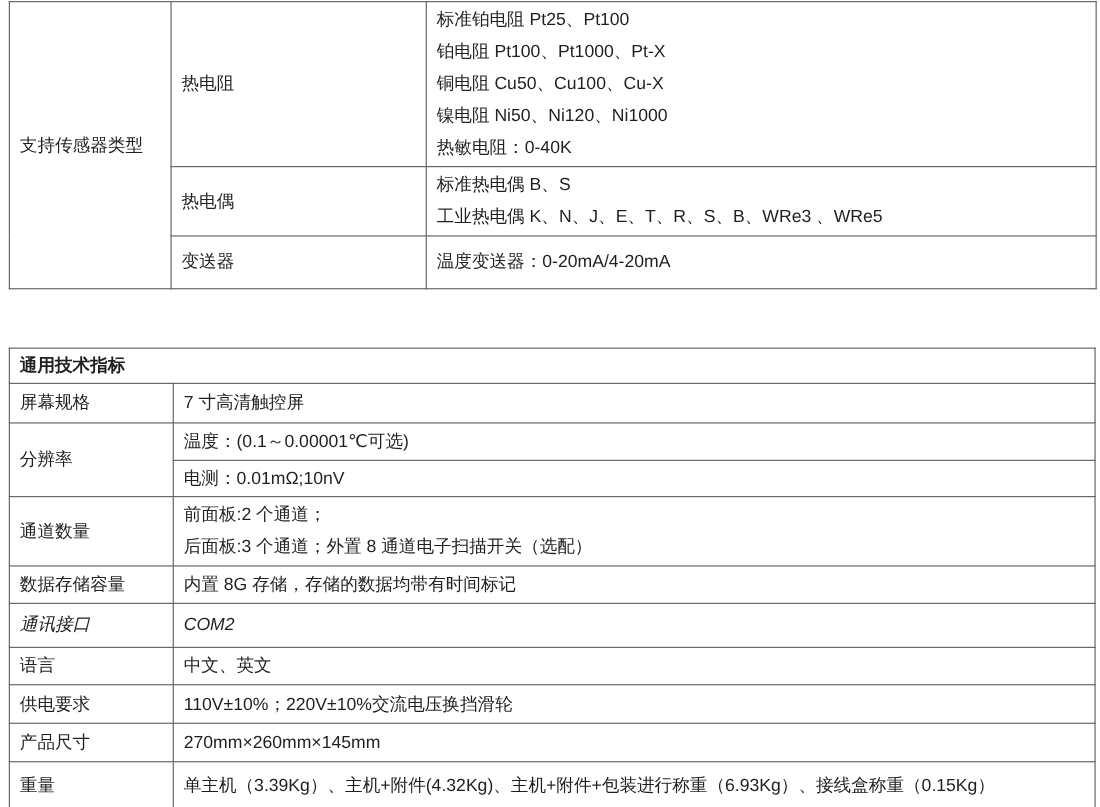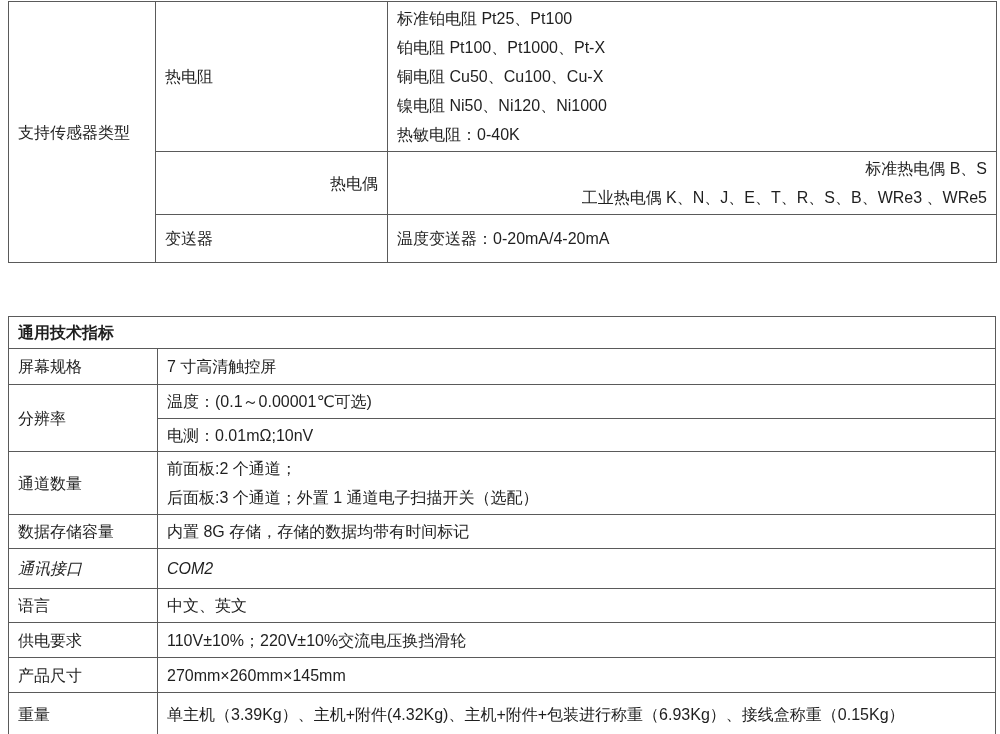--- a/index.html
+++ b/index.html
@@ -38,21 +38,21 @@
     left:8px;top:316px;width:988px;
     border:1.5px solid var(--border-color);
   }
   .spec-table td{line-height:17px;padding:2px 9px;}
   .spec-title{
     font-weight:bold;
     height:32px;
   }
   .val-line{display:block;}
   .h-row1{height:146px;}
-  .h-row2{height:60px;text-align:right;}
+  .h-row2{height:60px;}
   .h-row3{height:48px;}
   .h-screen{height:36px;}
   .h-res1{height:34px;}
   .h-res2{height:33px;}
   .h-channels{height:60px;}
   .h-channels td{line-height:29px;}
   .h-storage{height:34px;}
   .h-comm{height:40px;font-style:italic;}
   .h-lang{height:34px;}
   .h-power{height:35px;padding-left:36px;}
@@ -113,21 +113,21 @@
       <td rowspan="2">分辨率</td>
       <td>温度：(0.1～0.00001℃可选)</td>
     </tr>
     <tr class="h-res2">
       <td>电测：0.01mΩ;10nV</td>
     </tr>
     <tr class="h-channels">
       <td>通道数量</td>
       <td>
         <span class="val-line">前面板:2 个通道；</span>
-        <span class="val-line">后面板:3 个通道；外置 1 通道电子扫描开关（选配）</span>
+        <span class="val-line">后面板:3 个通道；外置 8 通道电子扫描开关（选配）</span>
       </td>
     </tr>
     <tr class="h-storage">
       <td>数据存储容量</td>
       <td>内置 8G 存储，存储的数据均带有时间标记</td>
     </tr>
     <tr class="h-comm">
       <td>通讯接口</td>
       <td>COM2</td>
     </tr>

